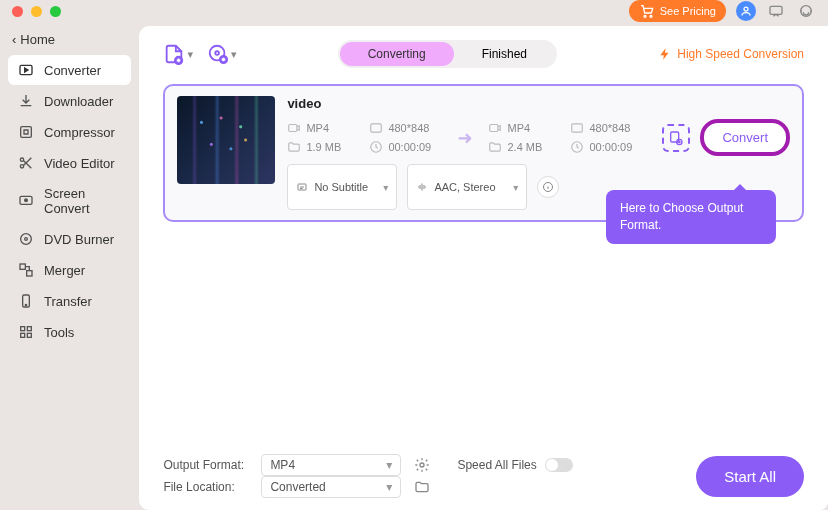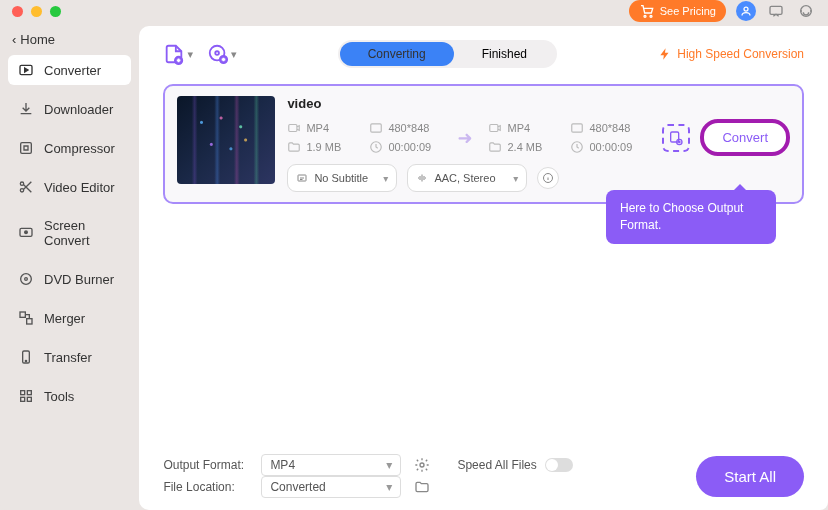--- a/index.html
+++ b/index.html
@@ -8,29 +8,29 @@
 .dot { width:11px; height:11px; border-radius:50%; }
 .dot.r{background:#ff5f56}.dot.y{background:#ffbd2e}.dot.g{background:#27c93f}
 .titlebar-right{margin-left:auto;display:flex;align-items:center;gap:10px;padding-right:12px}
 .pricing-btn{background:#ff7a29;color:#fff;border:none;border-radius:14px;padding:3px 10px;font-size:11px;display:flex;align-items:center;gap:5px;cursor:pointer}
 .circ-icon{width:20px;height:20px;border-radius:50%;display:flex;align-items:center;justify-content:center;color:#888;font-size:13px}
 .circ-icon.blue{background:#4a8cff;color:#fff}
 .main{flex:1;display:flex;overflow:hidden}
 .sidebar{width:155px;background:#eae5e3;padding-top:6px}
 .home-row{display:flex;align-items:center;gap:4px;padding:4px 12px;font-size:13px;color:#333;cursor:pointer}
 .side-list{padding:4px 8px}
-.side-item{display:flex;align-items:center;gap:10px;padding:7px 10px;font-size:13px;color:#333;border-radius:6px;cursor:pointer;margin-bottom:9px}
+.side-item{display:flex;align-items:center;gap:10px;padding:7px 10px;font-size:13px;color:#333;border-radius:6px;cursor:pointer;margin-bottom:1px}
 .side-item.active{background:#fff;font-weight:500}
 .collapse{position:absolute;left:148px;top:252px;width:14px;height:40px;background:#eee;border-radius:0 10px 10px 0;display:flex;align-items:center;justify-content:center;font-size:10px;color:#666;cursor:pointer}
 .content{flex:1;background:#fff;border-radius:10px 0 0 10px;padding:14px 24px 12px 24px;display:flex;flex-direction:column;position:relative;margin-top:4px}
 .topbar{display:flex;align-items:center;gap:14px;margin-bottom:16px}
 .ico-btn{display:flex;align-items:center;gap:2px;cursor:pointer;color:#8b5cf6;font-size:18px}
 .tabs{display:flex;background:#f1eff0;border-radius:16px;padding:2px;margin:0 auto}
 .tab{padding:5px 28px;font-size:12px;border-radius:14px;cursor:pointer;color:#000000}
-.tab.active{background:#3b82f6;color:#333}
+.tab.active{background:#f0abfc;color:#333}
 .hispeed{display:flex;align-items:center;gap:5px;color:#ff7a29;font-size:12px}
 .card{border:2px solid #a78bfa;border-radius:10px;padding:10px 12px;display:flex;gap:12px;position:relative;background:#f9f8fa}
 .thumb{width:98px;height:88px;background:linear-gradient(135deg,#0a1628,#1a2847,#2d3561);border-radius:4px;position:relative;overflow:hidden}
 .thumb::before{content:"";position:absolute;inset:0;background:
 radial-gradient(circle at 25% 30%,rgba(90,180,255,.8) 0 1px,transparent 2px),
 radial-gradient(circle at 45% 25%,rgba(255,120,200,.7) 0 1px,transparent 2px),
 radial-gradient(circle at 65% 35%,rgba(120,255,200,.7) 0 1px,transparent 2px),
 radial-gradient(circle at 35% 55%,rgba(180,120,255,.8) 0 1px,transparent 2px),
 radial-gradient(circle at 55% 60%,rgba(90,180,255,.7) 0 1px,transparent 2px),
 radial-gradient(circle at 70% 50%,rgba(255,200,90,.7) 0 1px,transparent 2px),
@@ -38,21 +38,21 @@
 .card-body{flex:1;display:flex;flex-direction:column;gap:8px}
 .vtitle{font-size:13px;font-weight:600;color:#222}
 .inforow{display:flex;align-items:center;gap:10px}
 .infocol{display:flex;flex-direction:column;gap:5px}
 .infocell{display:flex;align-items:center;gap:5px;font-size:11px;color:#888;min-width:72px}
 .infocell svg{flex-shrink:0}
 .arrow{color:#cbb8f0;font-size:18px;padding:0 6px}
 .fmt-btn{width:28px;height:28px;border:2px dashed #8b5cf6;border-radius:6px;display:flex;align-items:center;justify-content:center;cursor:pointer;color:#8b5cf6;font-size:14px}
 .convert-btn{border:4px solid #a21caf;background:#fff;color:#8b5cf6;border-radius:18px;padding:7px 18px;font-size:13px;cursor:pointer}
 .ctrlrow{display:flex;gap:10px;align-items:center}
-.sel{display:flex;align-items:center;gap:6px;border:1px solid #ddd;background:#fff;border-radius:9px;padding:7px 8px;font-size:11px;color:#555;cursor:pointer}
+.sel{display:flex;align-items:center;gap:6px;border:1px solid #ddd;background:#fff;border-radius:4px;padding:16px 8px;font-size:11px;color:#555;cursor:pointer}
 .sel .chev{margin-left:auto;color:#999;font-size:10px}
 .circbtn{width:22px;height:22px;border:1px solid #ddd;border-radius:50%;display:flex;align-items:center;justify-content:center;font-size:11px;color:#666;cursor:pointer;background:#fff}
 .tooltip{position:absolute;top:164px;right:52px;background:#8b5cf6;color:#fff;padding:10px 14px;border-radius:8px;font-size:12px;font-weight:500;max-width:170px;line-height:1.4;z-index:10}
 .tooltip::before{content:"";position:absolute;top:-6px;right:30px;border:6px solid transparent;border-bottom-color:#8b5cf6;border-top:none}
 .footer{margin-top:auto;display:flex;align-items:center;gap:12px;padding-top:10px}
 .footcol{display:flex;flex-direction:column;}
 .footrow{display:flex;align-items:center;gap:10px;font-size:12px;color:#555}
 .footrow label{min-width:88px}
 .footsel{border:1px solid #ddd;border-radius:4px;padding:3px 8px;font-size:12px;width:140px;display:flex;justify-content:space-between;cursor:pointer;background:#fff}
 .merge{display:flex;align-items:center;gap:8px;font-size:12px;color:#555;margin-left:14px}

